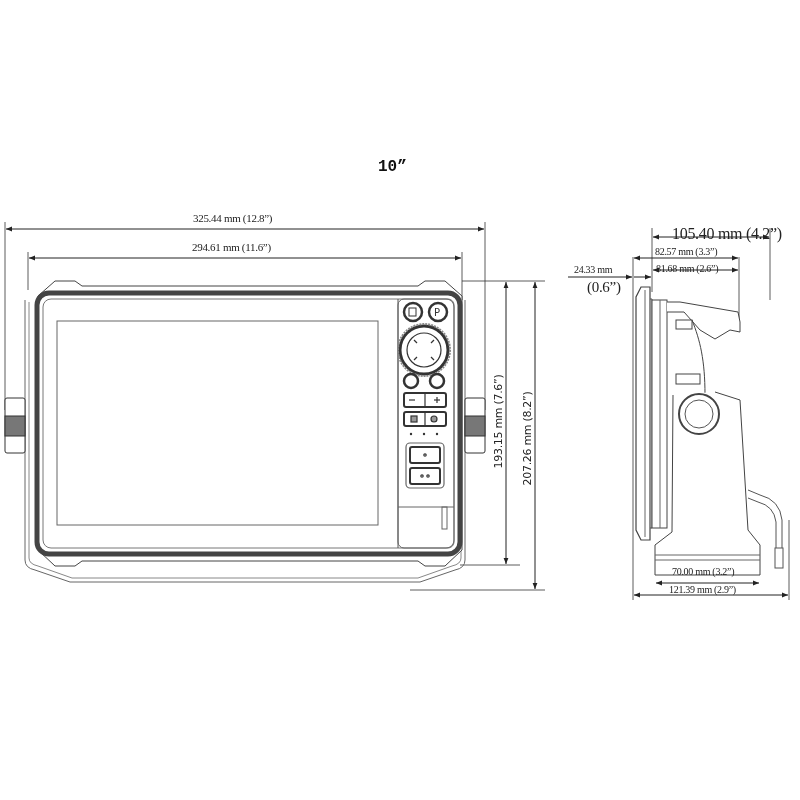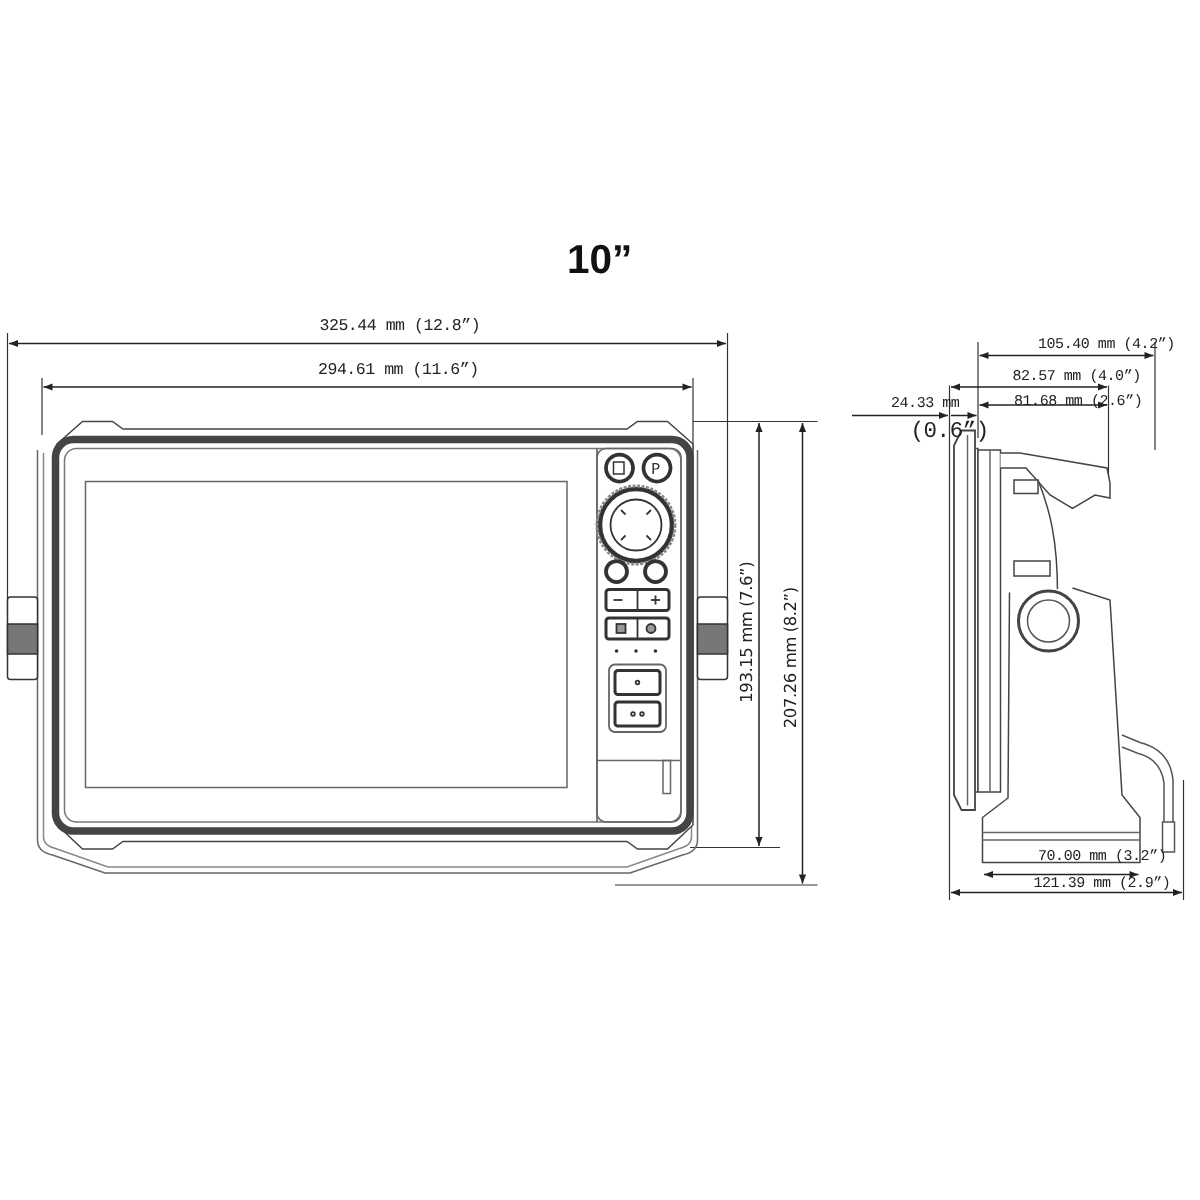--- a/index.html
+++ b/index.html
@@ -1,21 +1,21 @@
 <!DOCTYPE html>
 <html><head>
 <meta charset="utf-8">
 <style>
   html, body { margin:0; padding:0; background:#ffffff; }
   body { width:800px; height:800px; position:relative; overflow:hidden;
          font-family:"Liberation Sans", sans-serif; color:#1a1a1a; }
   #drawing { position:absolute; left:0; top:0; width:800px; height:800px; }
-  .lbl { position:absolute; font-size:11px; white-space:nowrap; color:#222; font-family:Liberation Mono, monospace; letter-spacing:-0.3px;margin-left:20px; }
-  .title { position:absolute; left:378px; top:158px; font-size:27px; font-weight:bold;
-           font-family:Liberation Sans, sans-serif; color:#111; }
+  .lbl { position:absolute; font-size:11px; white-space:nowrap; color:#222; font-family:Liberation Serif, serif; letter-spacing:-0.3px; }
+  .title { position:absolute; left:378px; top:158px; font-size:16px; font-weight:bold;
+           font-family:Liberation Mono, monospace; color:#111; }
   .vlbl { position:absolute; font-size:11px; white-space:nowrap; color:#222;
           font-family:"DejaVu Sans", sans-serif; transform-origin:center center; transform:rotate(-90deg); letter-spacing:-0.3px; }
 </style>
 </head>
 <body>
 
 <div class="title">10”</div>
 
 <svg id="drawing" viewBox="0 0 800 800" xmlns="http://www.w3.org/2000/svg">
   <defs>
@@ -138,19 +138,19 @@
     <path d="M748 498 L758 502 Q774 506 776 522 L776 560" stroke="#555" fill="none"></path>
     <rect x="775" y="548" width="8" height="20" fill="#fff" stroke="#555"></rect>
   </g>
 </svg>
 
 <div class="lbl" style="left:193px;top:212px;">325.44 mm (12.8”)</div>
 <div class="lbl" style="left:192px;top:241px;">294.61 mm (11.6”)</div>
 <div class="vlbl" style="left:438px;top:415px;width:120px;text-align:center;">193.15 mm (7.6”)</div>
 <div class="vlbl" style="left:467px;top:432px;width:120px;text-align:center;">207.26 mm (8.2”)</div>
 
-<div class="lbl" style="left:672px;top:225px;font-size:10px;text-align:right;">105.40 mm (4.2”)</div>
-<div class="lbl" style="left:655px;top:246px;font-size:10px;">82.57 mm (4.0”)</div>
+<div class="lbl" style="left:672px;top:225px;font-size:16px;text-align:right;">105.40 mm (4.2”)</div>
+<div class="lbl" style="left:655px;top:246px;font-size:10px;">82.57 mm (3.3”)</div>
 <div class="lbl" style="left:656px;top:263px;font-size:10px;">81.68 mm (2.6”)</div>
 <div class="lbl" style="left:574px;top:264px;font-size:10px;">24.33 mm</div>
 <div class="lbl" style="left:587px;top:279px;font-size:15px;">(0.6”)</div>
 <div class="lbl" style="left:672px;top:566px;font-size:10px;">70.00 mm (3.2”)</div>
 <div class="lbl" style="left:669px;top:584px;font-size:10px;">121.39 mm (2.9”)</div>
 
 </body></html>

